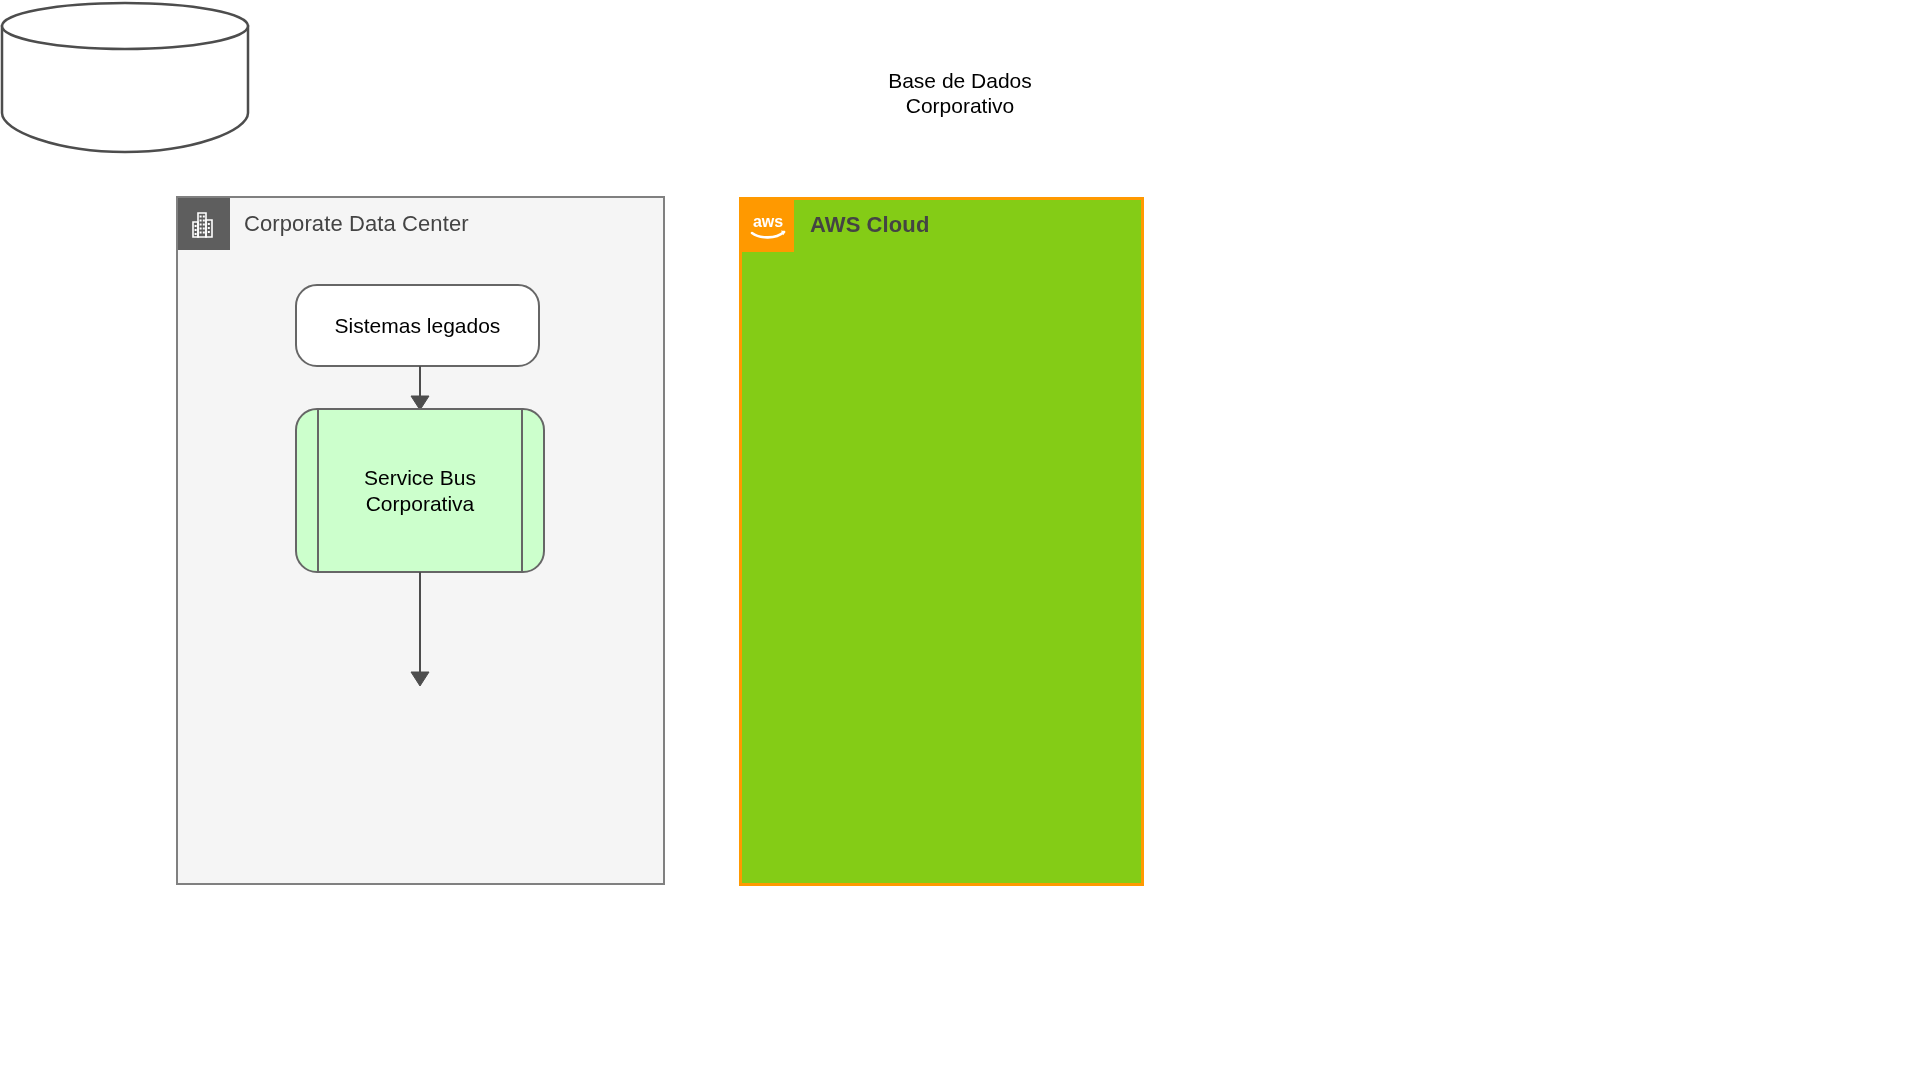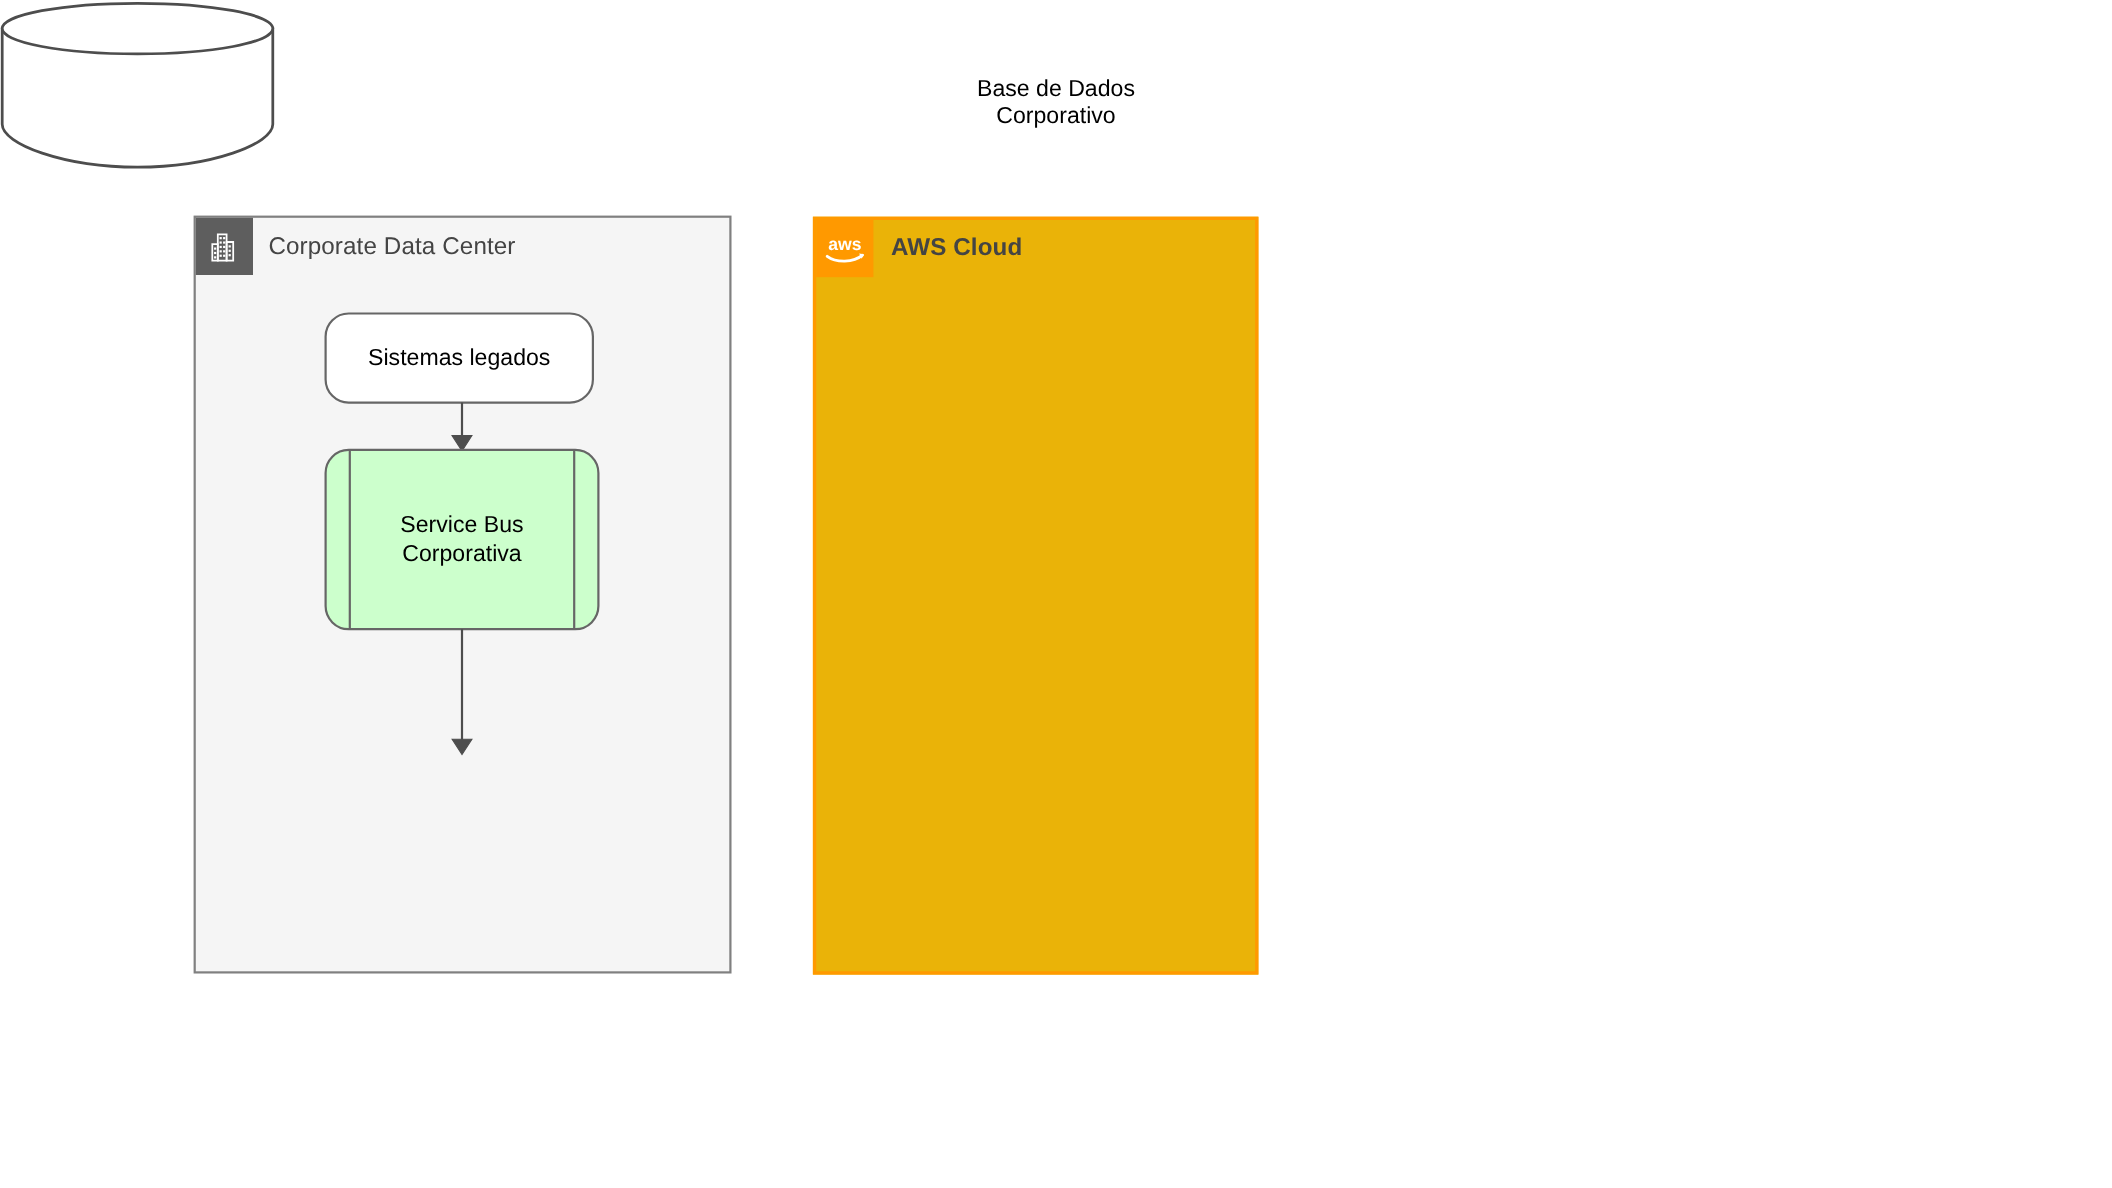--- a/index.html
+++ b/index.html
@@ -62,21 +62,21 @@
     left: 66px;
     top: 15px;
   }
 
   
   #aws-group {
     left: 739px;
     top: 197px;
     width: 405px;
     height: 689px;
-    background: #eab308;
+    background: #84cc16;
     border: 3px solid #ff9900;
   }
   #aws-badge {
     position: absolute;
     left: 0px;
     top: 0px;
     width: 52px;
     height: 52px;
     background: #ff9900;
     display: flex;

